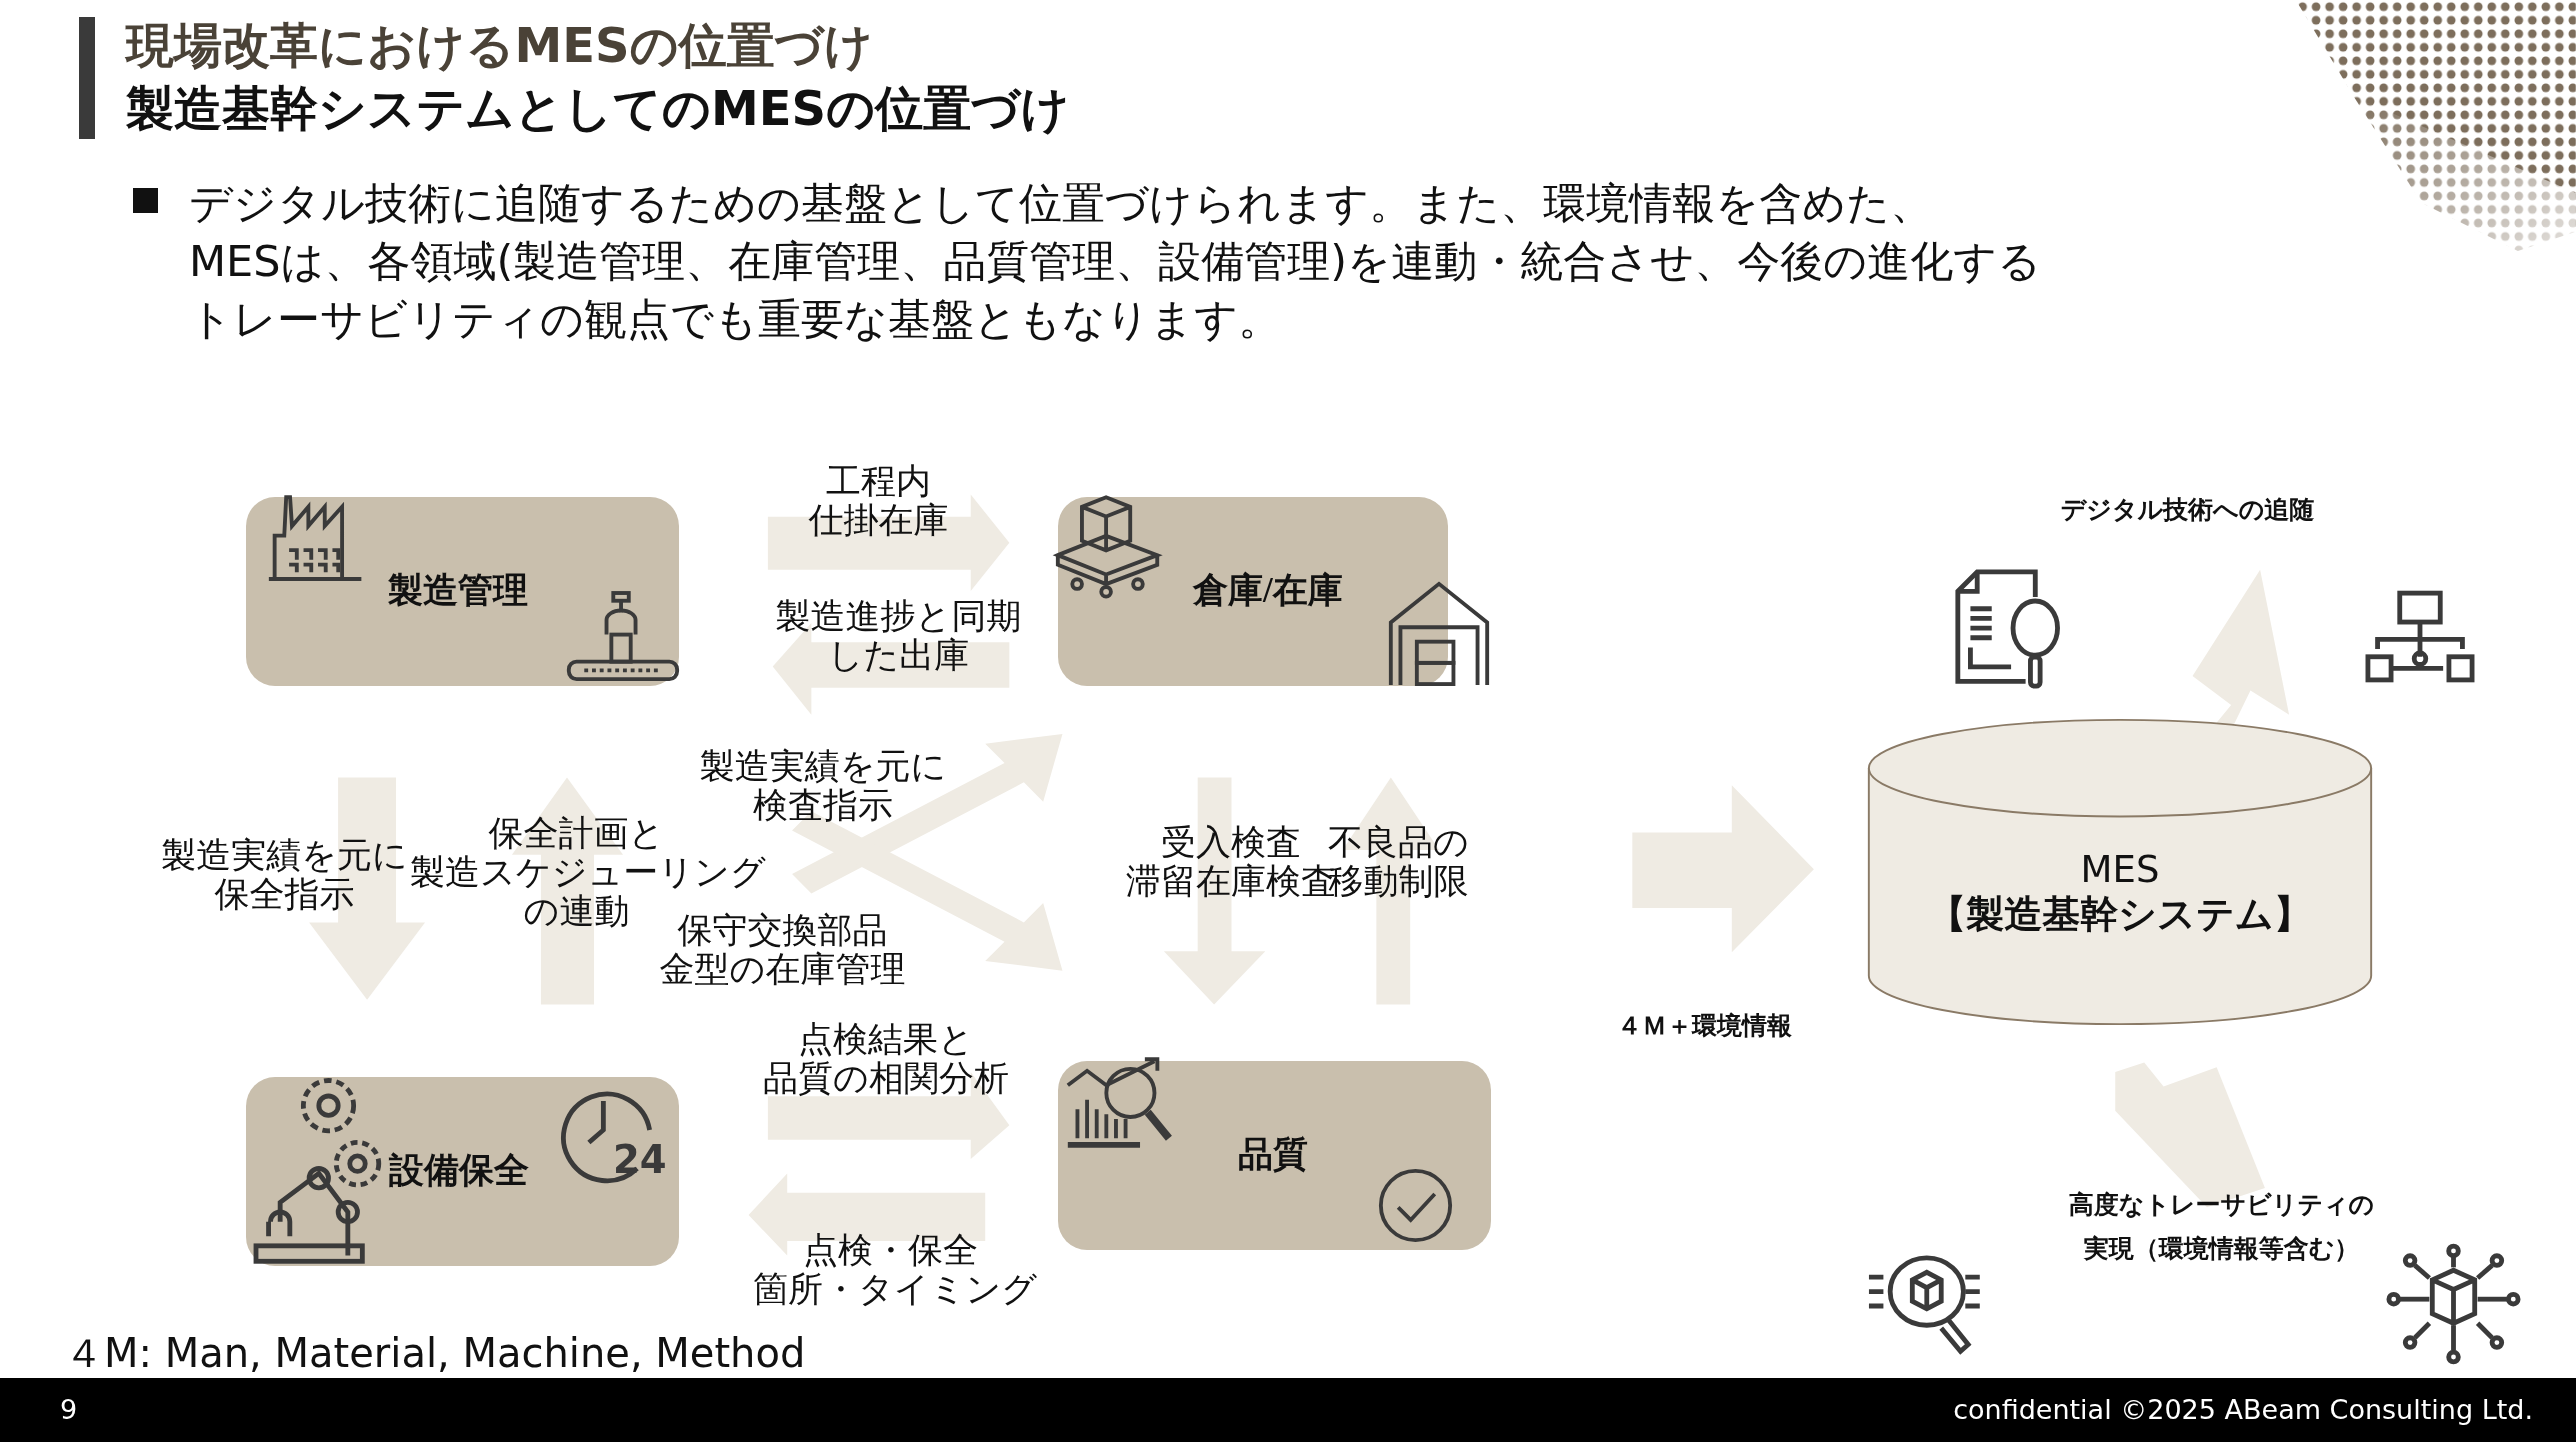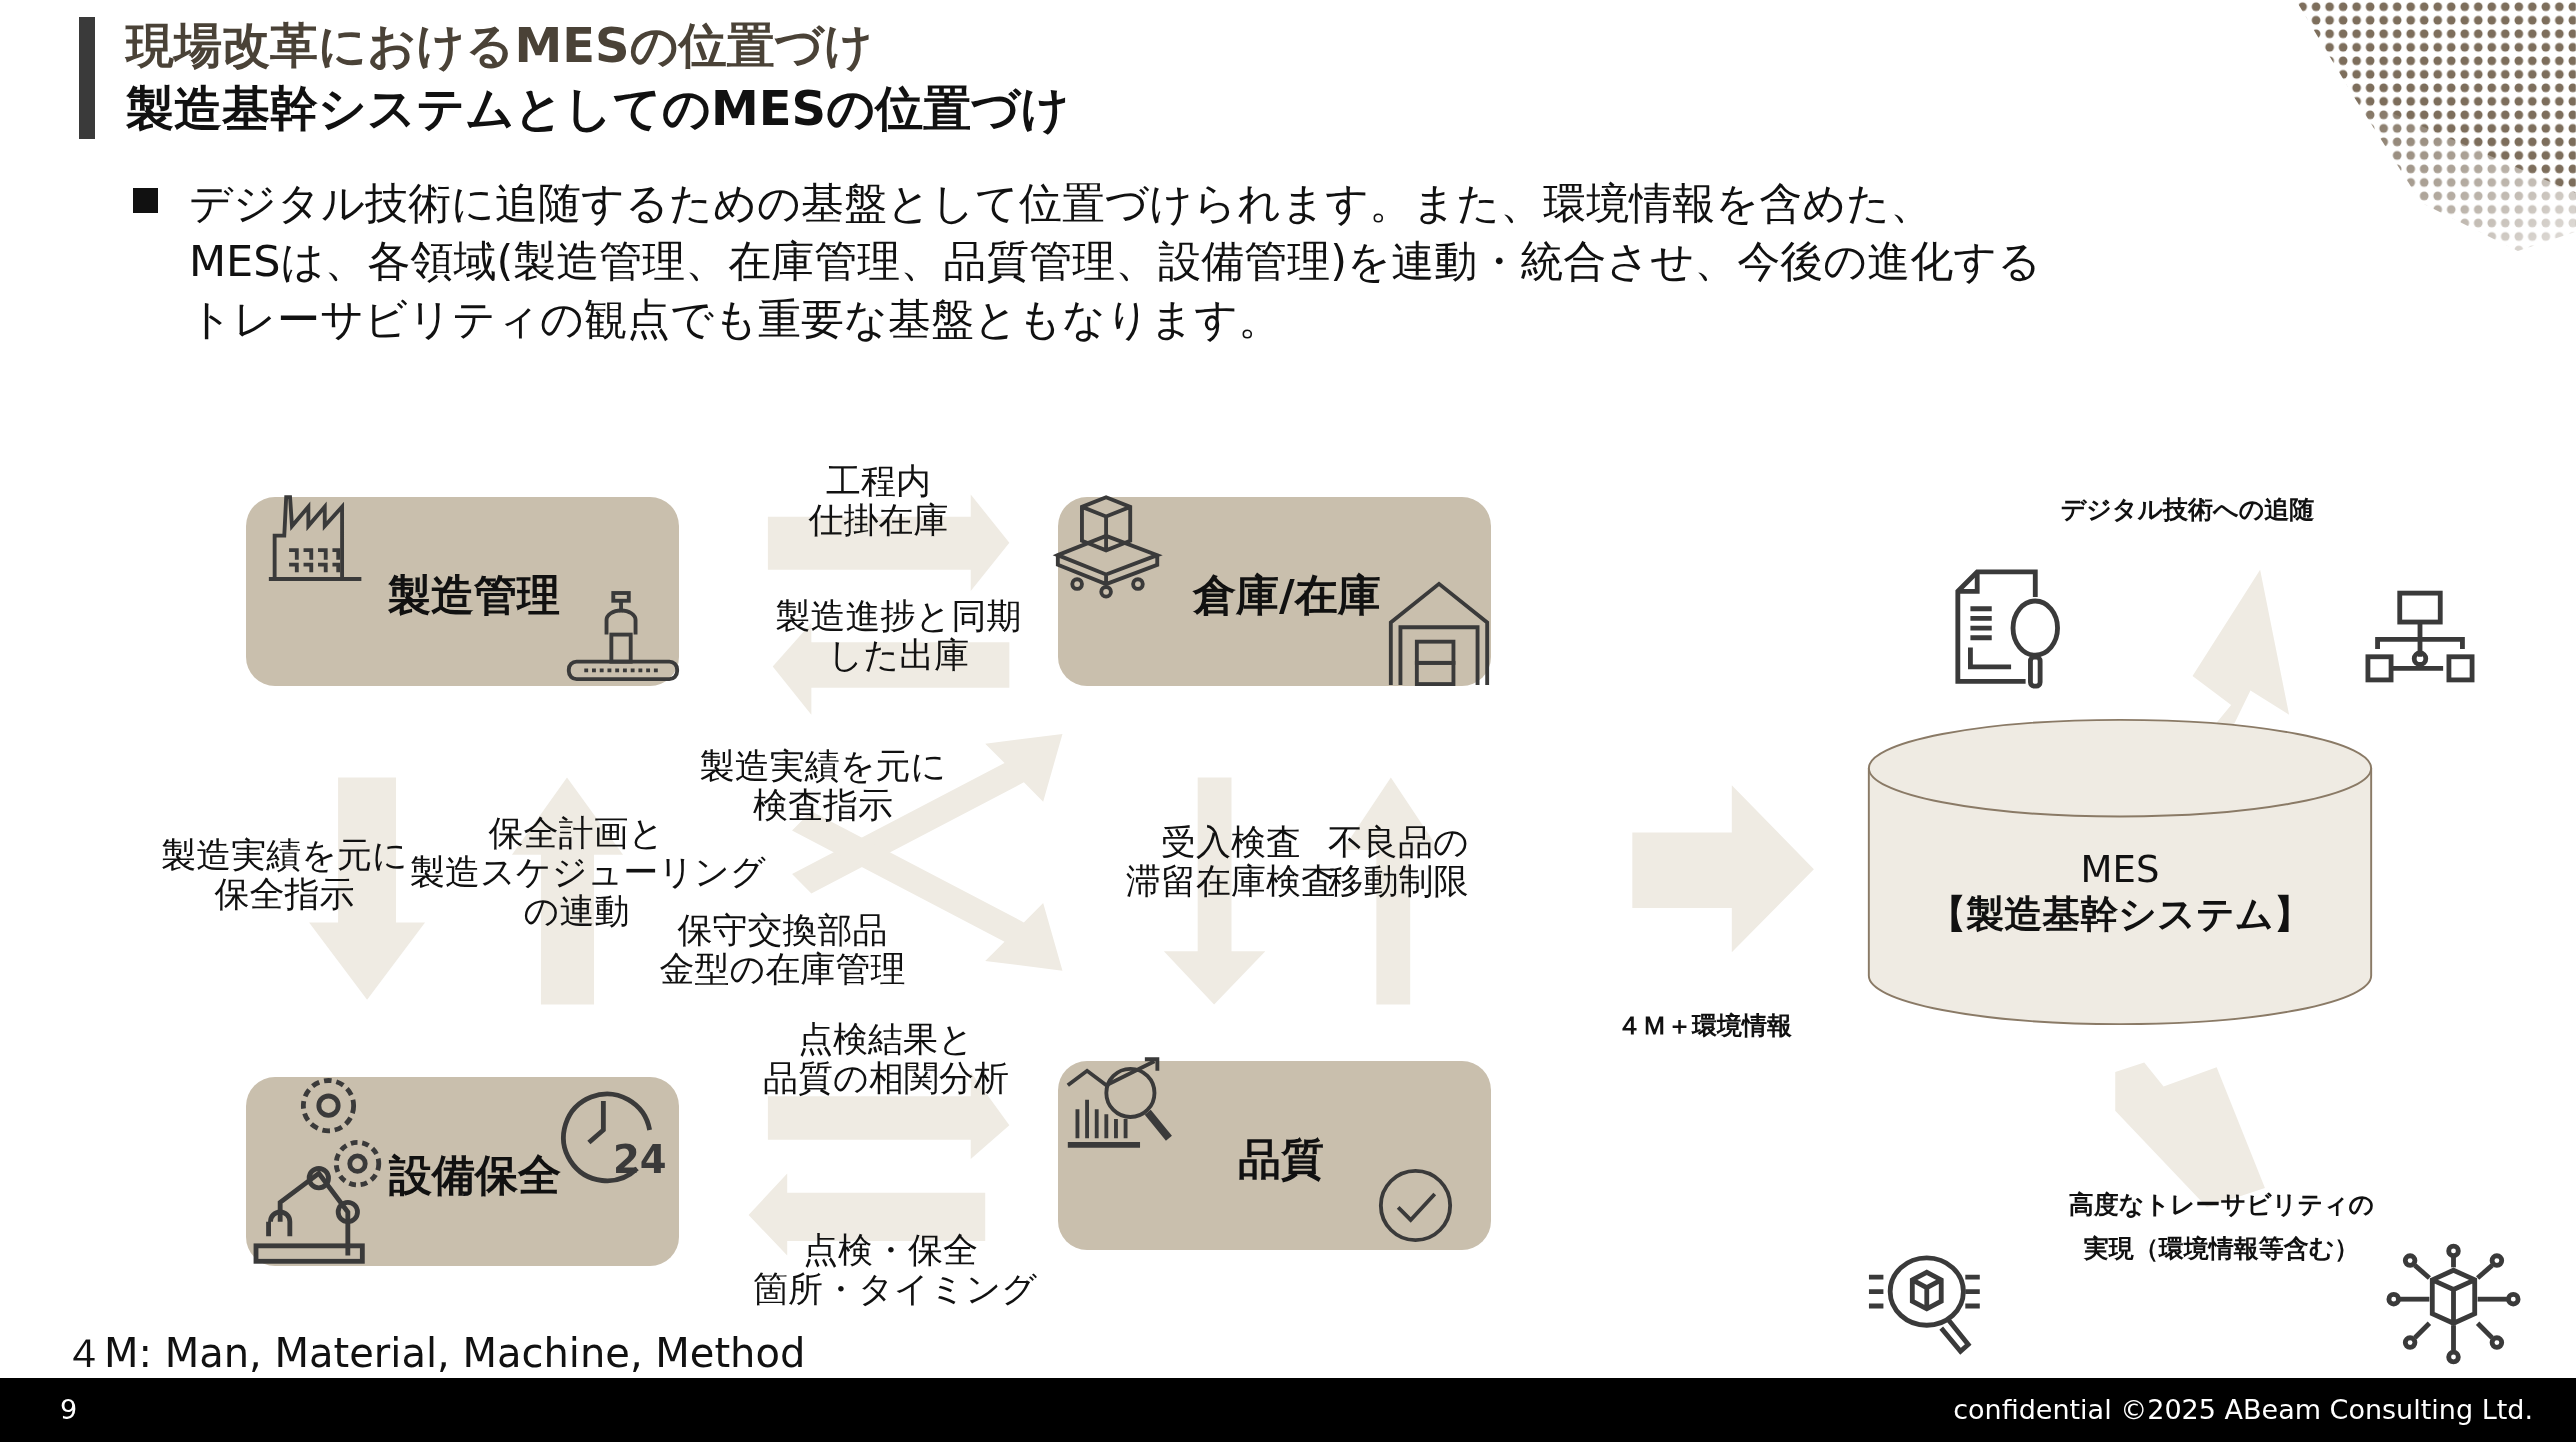--- a/index.html
+++ b/index.html
@@ -6,21 +6,21 @@
   html, body { width: 2576px; height: 1442px; background: #ffffff; overflow: hidden; }
   body { position: relative; font-family: "DejaVu Sans", "Liberation Sans", sans-serif; color: #111; }
   .abs { position: absolute; }
   .title-bar { left: 79px; top: 17.4px; width: 15.5px; height: 122px; background: #3a3a3a; }
   .title1 { left: 126px; top: 13.5px; font-size: 48px; font-weight: bold; color: #4a4237; white-space: nowrap; }
   .title2 { left: 126px; top: 77px; font-size: 48px; font-weight: bold; color: #111; white-space: nowrap; }
   .dots { right: 0; top: 0; width: 348px; height: 251px; }
   .bullet-sq { left: 133px; top: 188px; width: 25px; height: 25px; background: #111; }
   .body-text { left: 189px; top: 174px; font-size: 43px; line-height: 58px; color: #111; white-space: nowrap; }
   .box { background: #c9bfad; border-radius: 29px; }
-  .box-label { font-size: 43px; font-weight: bold; color: #111; white-space: nowrap; }
+  .box-label { font-size: 35px; font-weight: bold; color: #111; white-space: nowrap; }
   .lbl { font-size: 35px; line-height: 39px; text-align: center; color: #111; white-space: nowrap; }
   .lbl-b { font-size: 25px; font-weight: bold; color: #111; white-space: nowrap; text-align: center; line-height: 44px; }
   .footer { left: 0; top: 1378px; width: 2576px; height: 64px; background: #000; }
   .footer-num { left: 60px; top: 1394px; color: #fff; font-size: 27px; }
   .footer-copy { right: 43px; top: 1394px; color: #fff; font-size: 27px; white-space: nowrap; }
   .note { left: 64px; top: 1326px; font-size: 40px; color: #111; white-space: nowrap; }
   svg { overflow: visible; }
 </style>
 </head>
 <body>
@@ -90,21 +90,21 @@
   <svg class="abs" style="left:317px;top:94px;width:118px;height:93px;" viewBox="0 0 122 96" fill="none" stroke="#3a3a3a" stroke-width="4">
     <rect x="52" y="2" width="16" height="8"></rect>
     <line x1="60" y1="10" x2="60" y2="22"></line>
     <path d="M45,45 v-15 a15,10 0 0 1 30,0 v15"></path>
     <rect x="50" y="45" width="20" height="28"></rect>
     <rect x="6" y="73" width="112" height="18" rx="8"></rect>
     <line x1="22" y1="82" x2="100" y2="82" stroke-dasharray="4 4"></line>
   </svg>
 </div>
 
-<div class="abs box" style="left:1058px;top:497px;width:433px;height:189px;">
+<div class="abs box" style="left:1058px;top:497px;width:390px;height:189px;font-family:Liberation Serif, serif;">
   <svg class="abs" style="left:-4.8px;top:0px;width:111px;height:97px;" viewBox="0 0 115 100" fill="none" stroke="#3a3a3a" stroke-width="4">
     <path d="M30,10 L55,0 L80,10 L80,45 L55,55 L30,45 Z M30,10 L55,20 L80,10 M55,20 V55"></path>
     <path d="M5,60 L55,40 L108,60 L55,80 Z M5,60 V70 L55,90 L108,70 V60 M55,80 V90"></path>
     <circle cx="25" cy="90" r="5"></circle>
       <circle cx="55" cy="98" r="5"></circle>
       <circle cx="88" cy="90" r="5"></circle>
   </svg>
   <div class="abs box-label" style="left:135px;top:70px;">倉庫/在庫</div>
   <svg class="abs" style="left:328px;top:82px;width:106px;height:108px;" viewBox="0 0 110 112" fill="none" stroke="#3a3a3a" stroke-width="4">
     <path d="M5,110 V45 L55,5 L105,45 V110"></path>

